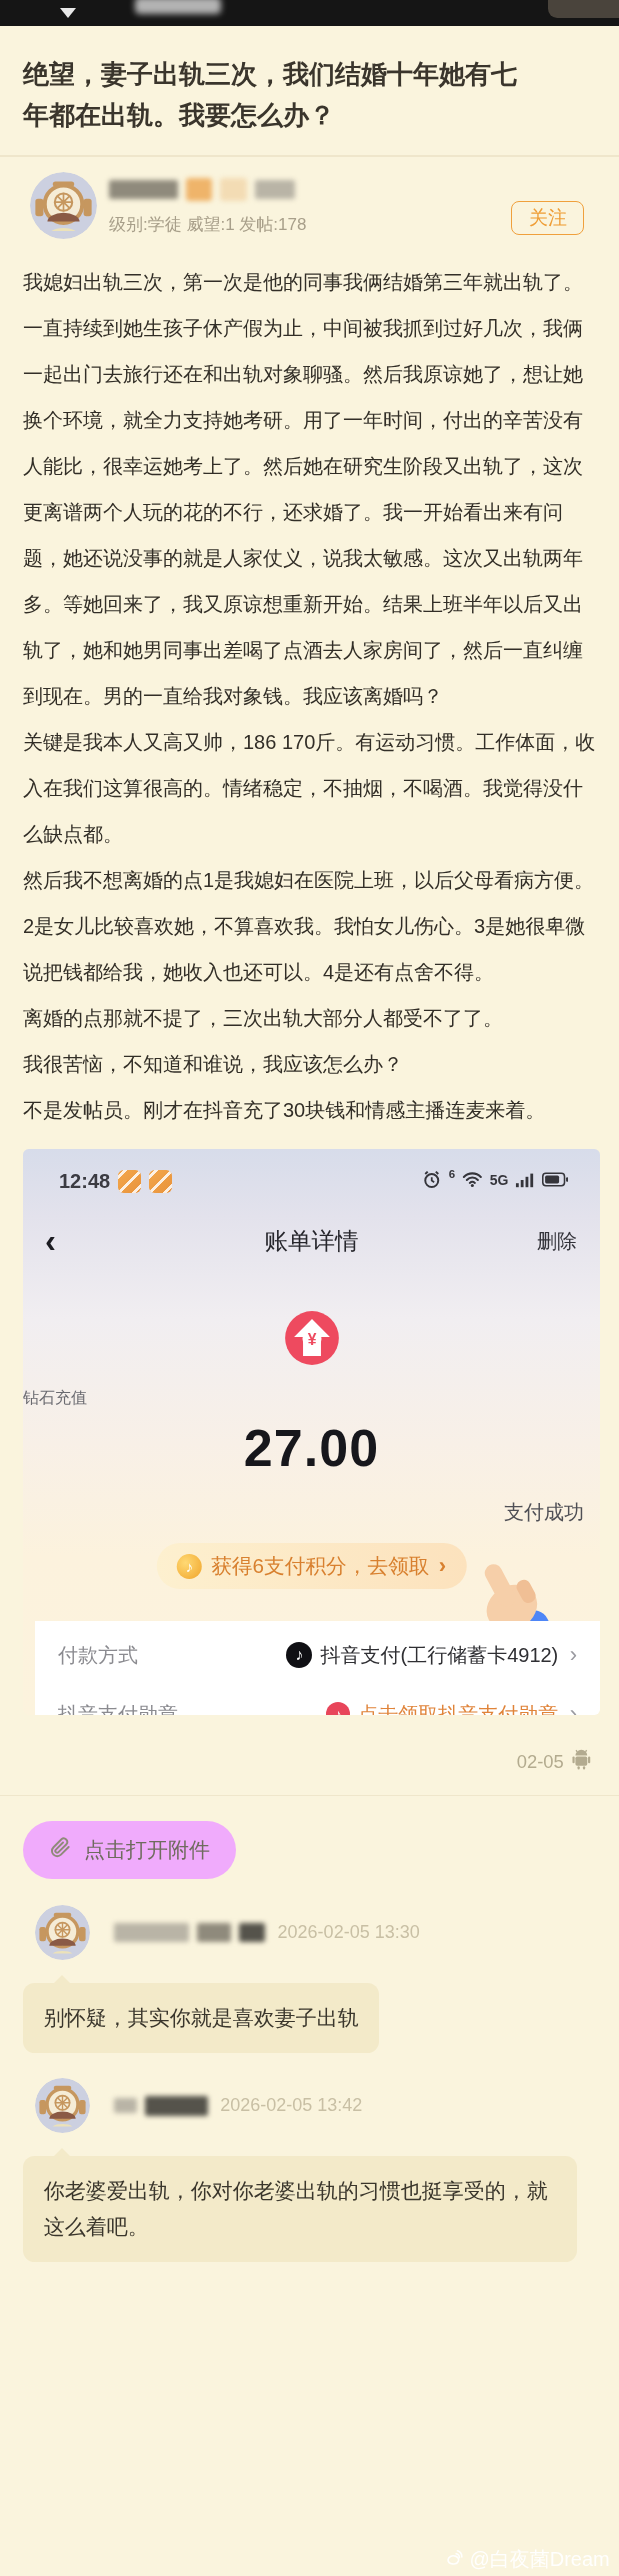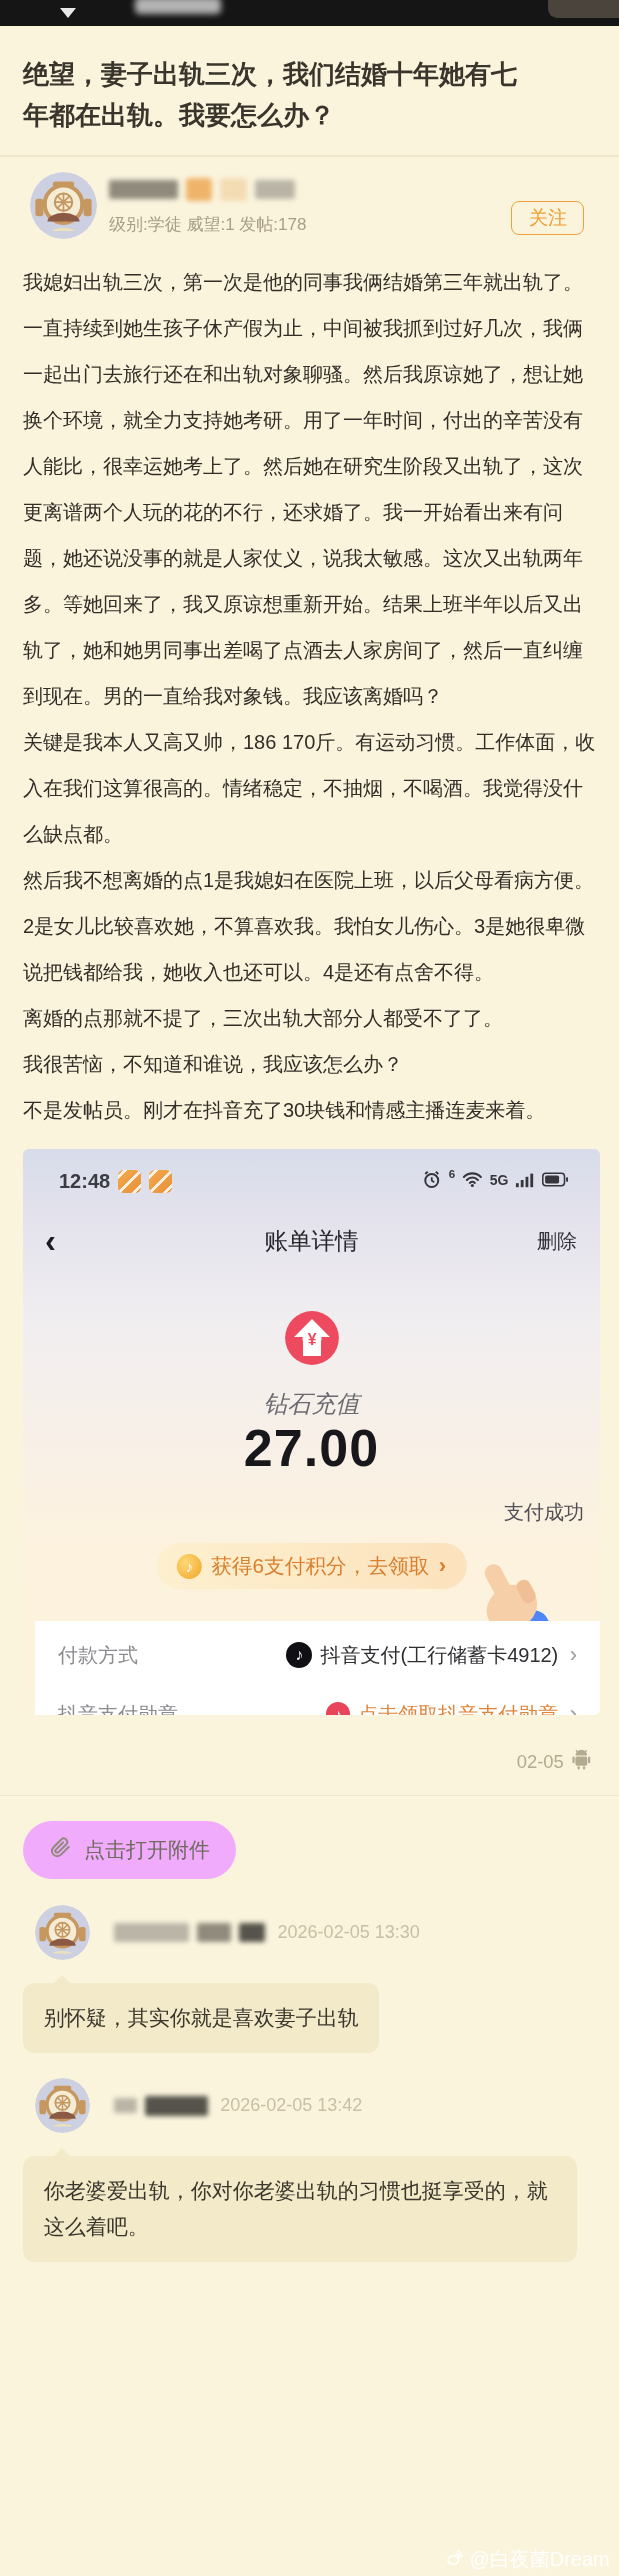--- a/index.html
+++ b/index.html
@@ -44,21 +44,21 @@
     background:repeating-linear-gradient(135deg,transparent 0 4px,rgba(255,255,255,.85) 4px 6.9px,transparent 6.9px 11px);}
   .s-status-right{position:absolute;top:20.7px;right:32px;display:flex;align-items:center;gap:6.9px;color:#35353b;}
   .s-status-right svg{display:block;}
   .sig5g{font-size:14px;font-weight:bold;color:#35353b;}
   .wifi-n{font-size:11.5px;font-weight:bold;position:relative;top:-5.7px;}
   .s-nav{position:absolute;top:73px;left:0;right:0;height:40px;}
   .s-back{position:absolute;left:22px;top:0;font-size:33px;line-height:37px;color:#1c1c22;font-weight:bold;}
   .s-navtitle{position:absolute;left:0;right:0;text-align:center;font-size:23.5px;line-height:39px;color:#26262c;}
   .s-del{position:absolute;right:23px;top:5.7px;font-size:20px;color:#33333a;}
   .s-recharge{position:absolute;top:161px;left:50%;transform:translateX(-50%);}
-  .s-type{position:absolute;top:239px;left:0;right:0;text-align:center;font-size:24px;color:#6a6a70;font-style:italic;}
+  .s-type{position:absolute;top:239px;left:0;right:0;text-align:left;font-size:16px;color:#6a6a70;}
   .s-amount{position:absolute;top:269px;left:0;right:0;text-align:center;font-size:52px;font-weight:bold;color:#17171c;letter-spacing:1.1px;}
   .s-paid{position:absolute;top:350px;left:0;right:16px;text-align:right;font-size:20px;color:#4f4f55;}
   .s-banner{position:absolute;top:394px;left:50%;transform:translateX(-50%);height:46px;padding:0 20.7px;border-radius:24px;
     background:linear-gradient(90deg,#fdf0cf,#fce2bd);display:flex;align-items:center;gap:9.2px;white-space:nowrap;}
   .coin{width:25px;height:25px;border-radius:50%;background:radial-gradient(circle at 35% 35%,#ffd974,#f0a42a);
     color:#fff;font-size:15px;display:flex;align-items:center;justify-content:center;}
   .s-banner .txt{font-size:20.7px;color:#d8802f;}
   .s-banner .ar{font-size:22px;color:#d8802f;font-weight:bold;}
   .s-hand{position:absolute;top:402px;right:34px;width:109px;height:121px;}
   .s-card{position:absolute;left:0;right:0;top:472px;bottom:0;background:#ffffff;padding:4.6px 23px 0;margin-left:12px;}

